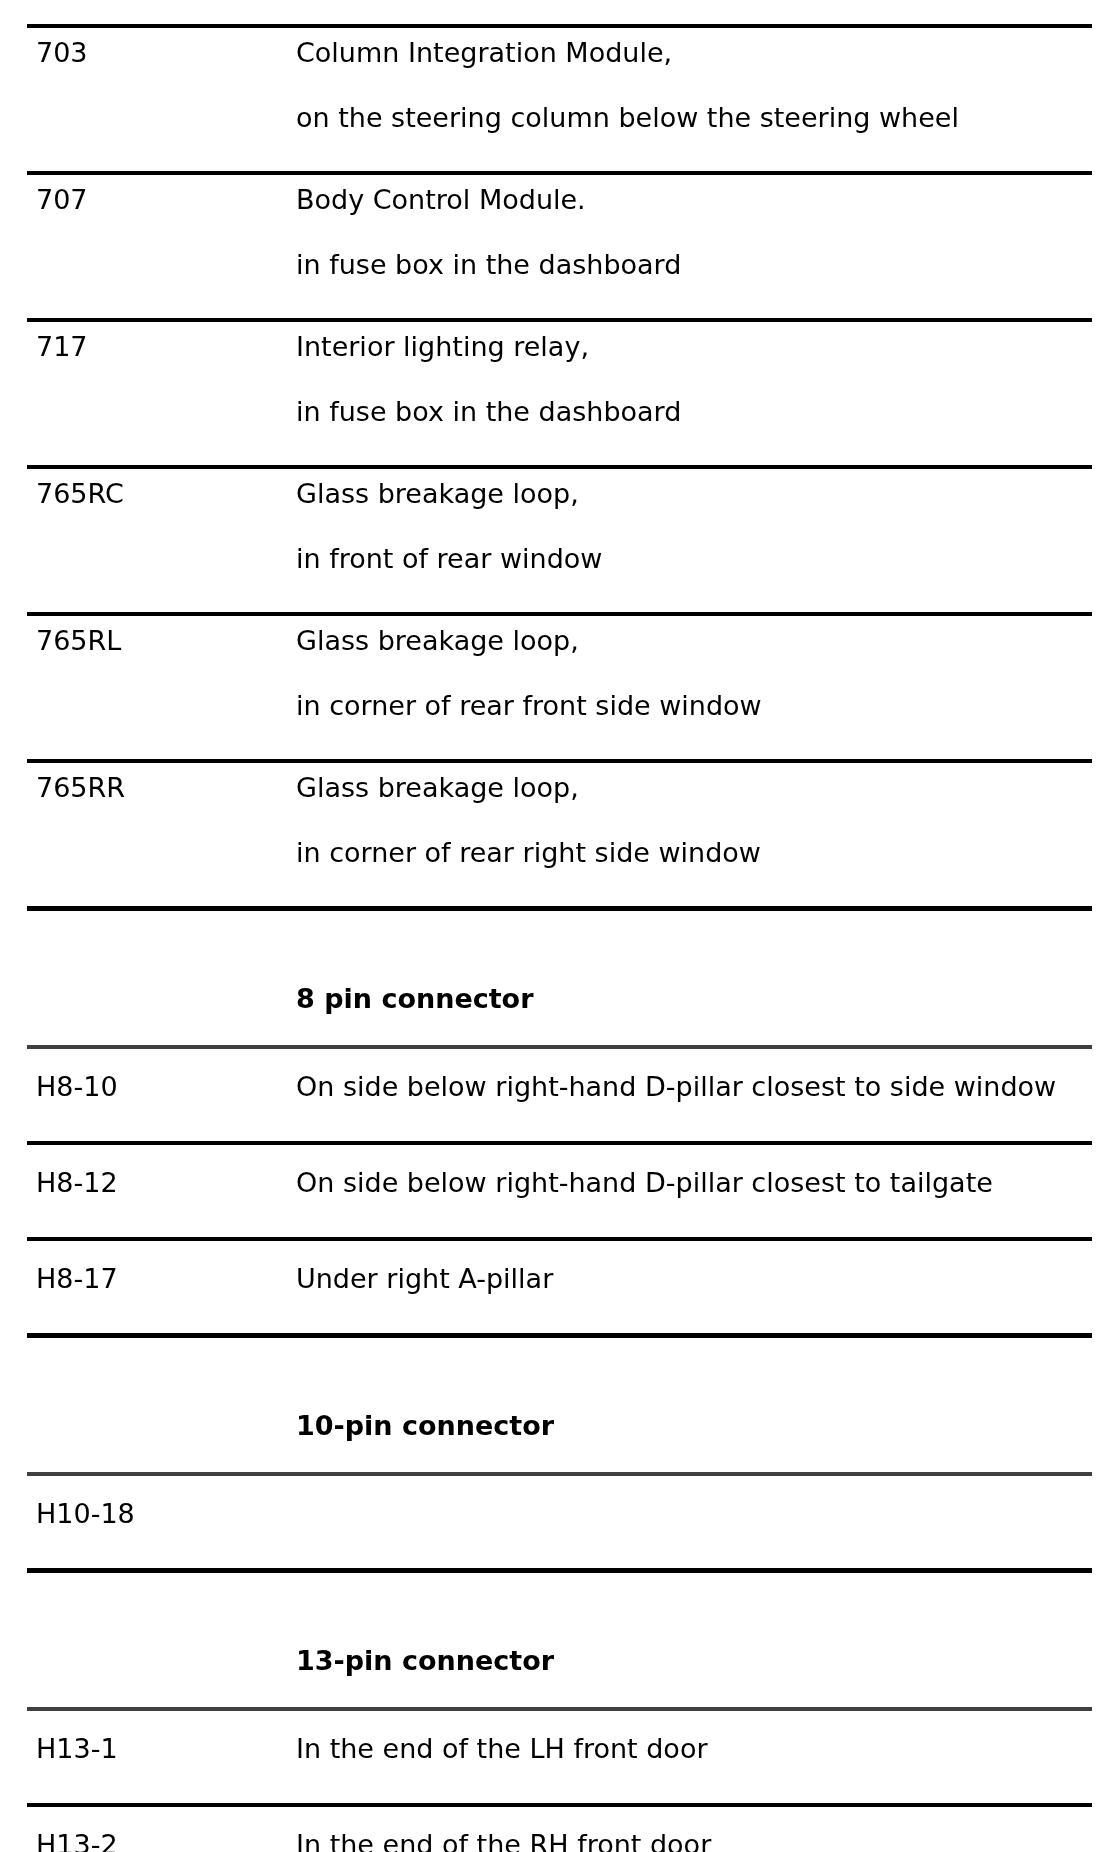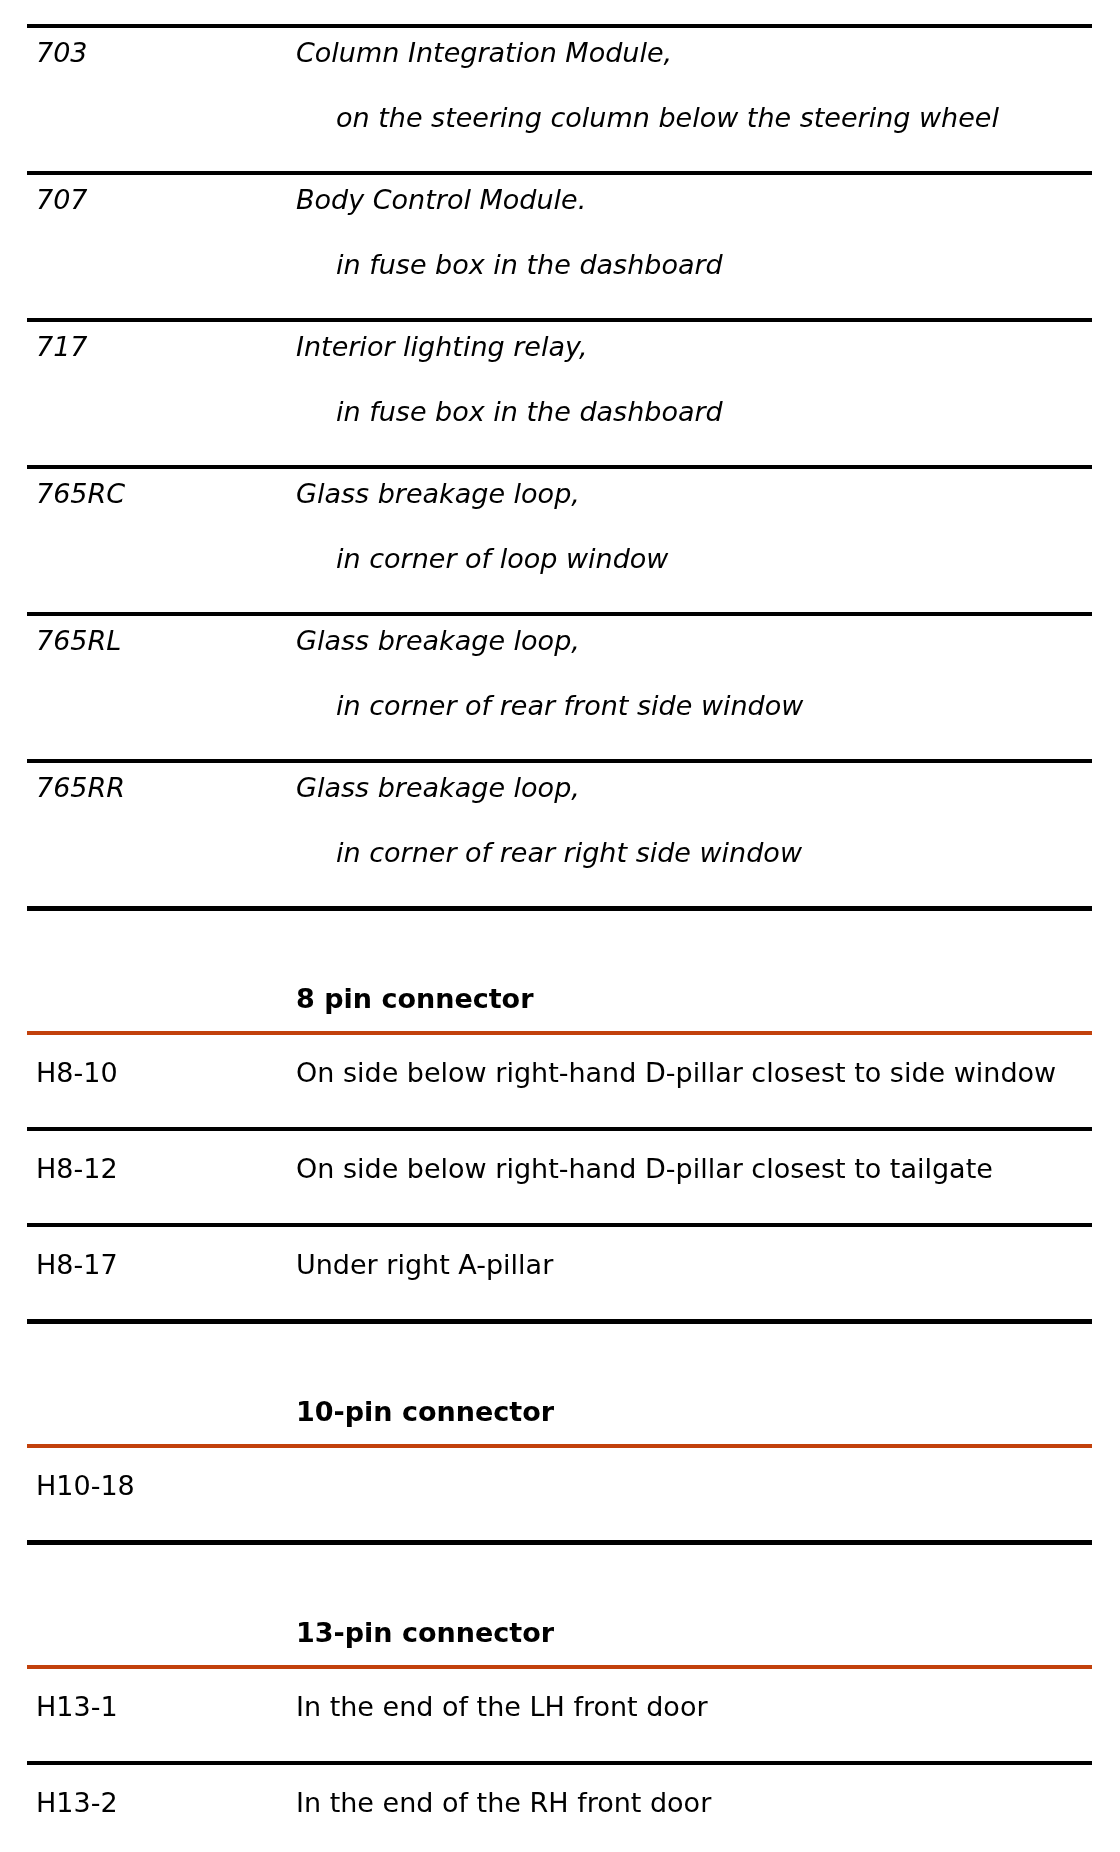--- a/index.html
+++ b/index.html
@@ -24,40 +24,38 @@
   .row {
     display: grid;
     grid-template-columns: 269px 1fr;
     border-bottom: 4px solid #000000;
   }
   .row.section-end {
     border-bottom-width: 5px;
   }
   .row.two-line {
     padding: 9px 0 38px 0;
-    font-style: italic;
   }
   .row.one-line {
     padding: 22px 0 39px 0;
   }
   .code-cell {
     padding-left: 9px;
     white-space: nowrap;
   }
   .desc-cell {
     white-space: nowrap;
   }
   .desc-line2 {
     margin-top: 34px;
     white-space: nowrap;
-    margin-left: 40px;
   }
   .heading-block {
-    padding: 72px 0 17px 0;
-    border-bottom: 4px solid #c2410c;
+    padding: 72px 0 31px 0;
+    border-bottom: 4px solid #404040;
   }
   .heading-block .heading {
     margin-left: 269px;
     font-weight: 700;
     white-space: nowrap;
   }
 </style>
 </head>
 <body>
 
@@ -84,21 +82,21 @@
     <div class="desc-cell">
       <div>Interior lighting relay,</div>
       <div class="desc-line2">in fuse box in the dashboard</div>
     </div>
   </div>
 
   <div class="row two-line">
     <div class="code-cell">765RC</div>
     <div class="desc-cell">
       <div>Glass breakage loop,</div>
-      <div class="desc-line2">in corner of loop window</div>
+      <div class="desc-line2">in front of rear window</div>
     </div>
   </div>
 
   <div class="row two-line">
     <div class="code-cell">765RL</div>
     <div class="desc-cell">
       <div>Glass breakage loop,</div>
       <div class="desc-line2">in corner of rear front side window</div>
     </div>
   </div>

